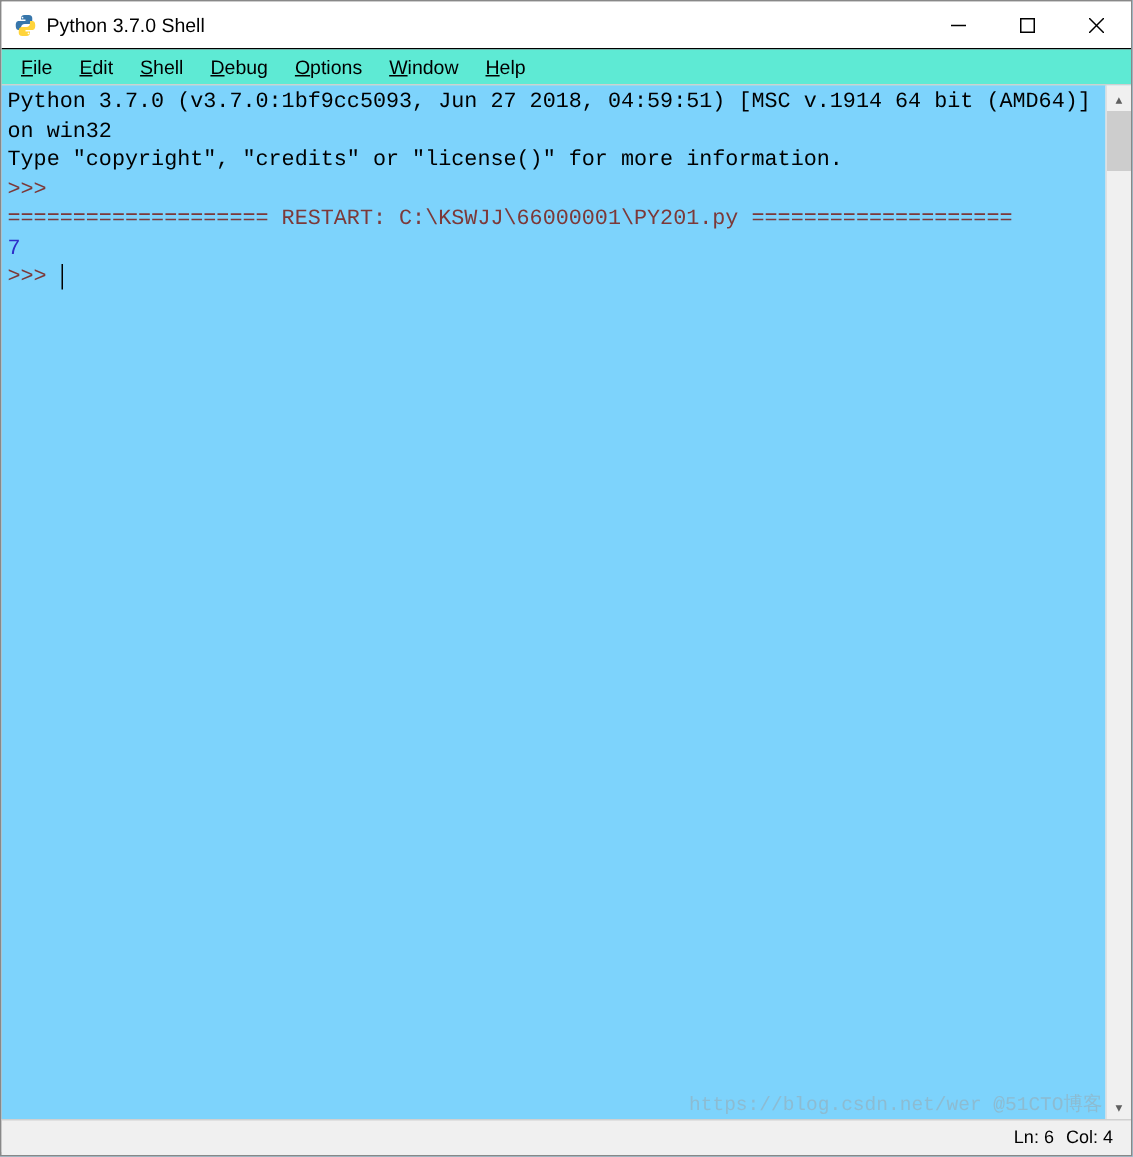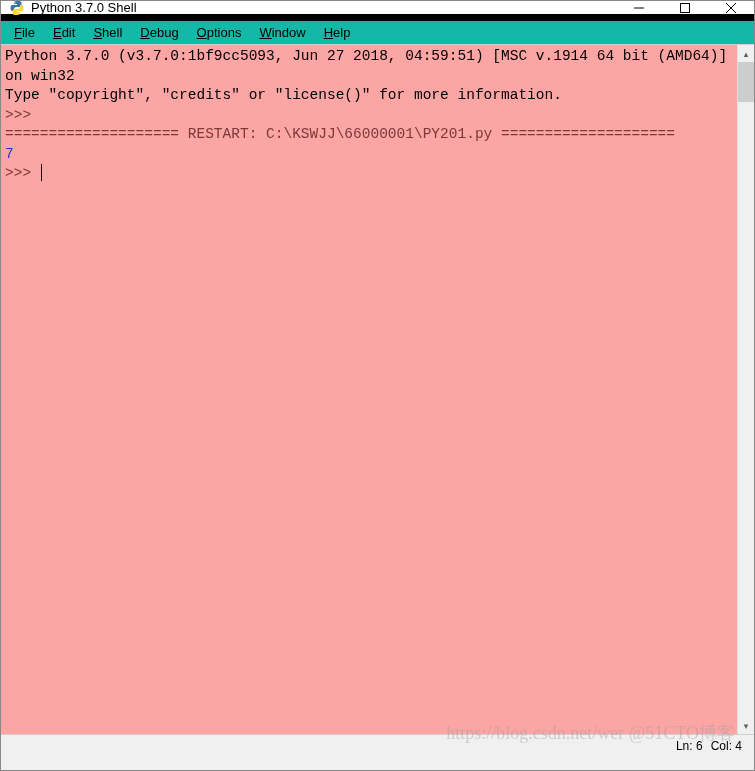--- a/index.html
+++ b/index.html
@@ -7,26 +7,26 @@
       margin: 0;
       padding: 0;
       font-family: "Segoe UI", Tahoma, sans-serif;
       background: #f0f0f0;
       width: 755px;
       height: 771px;
       overflow: hidden;
       border: 1px solid #888;
     }
     .titlebar {
-      height: 20px;
+      height: 32px;
       background: #ffffff;
       display: flex;
       align-items: center;
       padding-left: 8px;
-      border-bottom: 7px solid #000000;
+      border-bottom: 1px solid #000000;
     }
     .titlebar-icon {
       width: 16px;
       height: 16px;
       margin-right: 6px;
       display: inline-flex;
       align-items: center;
       justify-content: center;
     }
     .titlebar-title {
@@ -44,37 +44,37 @@
       display: flex;
       align-items: center;
       justify-content: center;
       font-size: 14px;
       color: #000;
       cursor: default;
       font-family: "Segoe UI Symbol", sans-serif;
     }
     .menubar {
       height: 24px;
-      background: #14b8a6;
+      background: #5eead4;
       display: flex;
       align-items: center;
       padding: 0 4px;
       border-bottom: 1px solid #d0d0d0;
     }
     .menu-item {
       padding: 2px 9px;
       font-size: 13px;
       color: #000;
       cursor: default;
     }
     .menu-item .ul { text-decoration: underline; }
     .content-wrap {
       display: flex;
       height: calc(100% - 32px - 24px - 22px - 2px);
-      background: #fca5a5;
+      background: #7dd3fc;
     }
     .content {
       flex: 1;
       padding: 2px 4px;
       font-family: "Courier New", monospace;
       font-size: 14.5px;
       line-height: 1.35;
       color: #000;
       overflow: hidden;
       white-space: pre-wrap;
@@ -124,23 +124,23 @@
       justify-content: flex-end;
       padding-right: 12px;
       font-size: 12px;
       color: #000;
     }
     .status-seg { margin-left: 8px; }
     .watermark {
       position: absolute;
       right: 20px;
       bottom: 26px;
-      font-size: 18px;
+      font-size: 13px;
       color: rgba(160,160,160,0.45);
-      font-family: Liberation Serif, serif;
+      font-family: Liberation Mono, monospace;
       pointer-events: none;
     }
     .pyicon-svg { width: 16px; height: 16px; }
   </style>
 </head>
 <body>
 
 <div class="titlebar">
   <span class="titlebar-icon">
     <svg class="pyicon-svg" viewBox="0 0 16 16">

